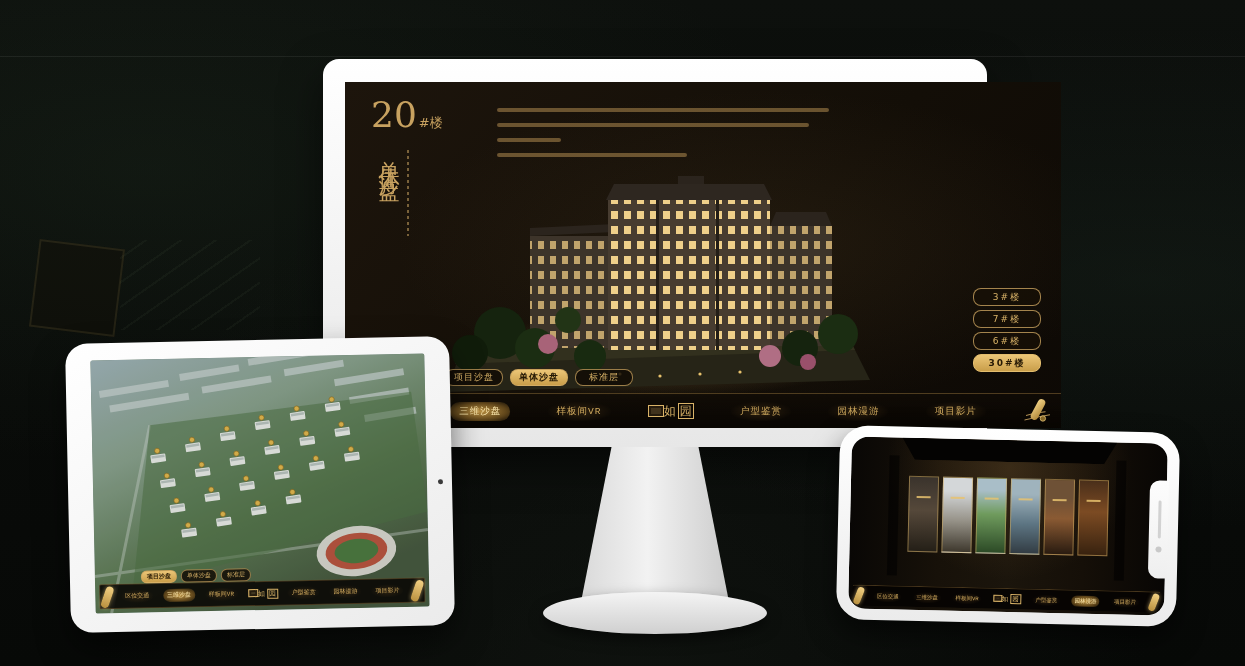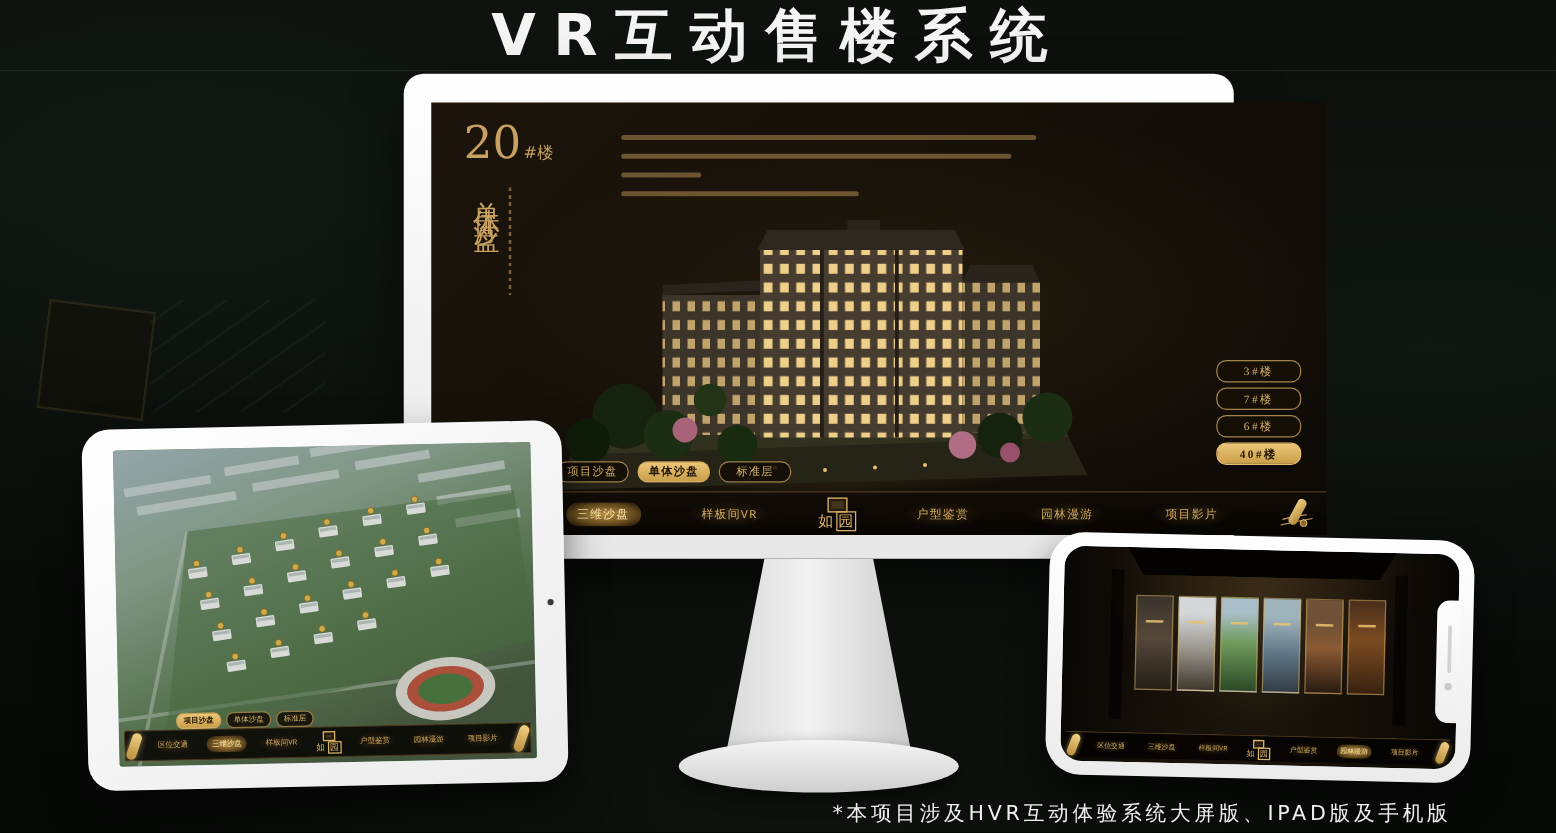--- a/index.html
+++ b/index.html
@@ -51,38 +51,38 @@
     background:repeating-linear-gradient(rgba(200,162,96,.55) 0 3px, transparent 3px 6px);}
   .scr-desc{left:152px;top:26px;width:340px;}
   .dline{height:4px;border-radius:2px;background:rgba(190,150,85,.5);margin-bottom:11px;}
   .dline.w1{width:332px}.dline.w2{width:312px}.dline.w3{width:64px;margin-top:6px}.dline.w4{width:190px}
 
   .model-svg{position:absolute;left:95px;top:66px;width:430px;height:250px;}
 
   .floor-btns{right:20px;top:206px;display:flex;flex-direction:column;gap:4px;}
   .floor-btn{width:66px;height:16px;font-size:9px;letter-spacing:2px;color:#d9b368;
     background:rgba(22,15,6,.85);border:1px solid rgba(201,163,95,.8);border-radius:8px;
-    display:flex;align-items:center;justify-content:center;cursor:pointer;font-family:Liberation Serif, serif;}
+    display:flex;align-items:center;justify-content:center;cursor:pointer;}
   .floor-btn.active{background:linear-gradient(#ecc677,#c99e4a);color:#261905;font-weight:bold;border-color:#e3bd6e;}
 
   .mode-tabs{left:100px;top:287px;display:flex;gap:7px;}
   .mode-tab{min-width:42px;height:15px;padding:0 7px;font-size:9px;letter-spacing:1px;color:#d9b368;
     background:rgba(18,12,5,.85);border:1px solid rgba(201,163,95,.75);border-radius:8px;
     display:flex;align-items:center;justify-content:center;cursor:pointer;}
   .mode-tab.active{background:linear-gradient(#ecc677,#c99e4a);color:#241804;font-weight:bold;}
 
   .scr-nav{left:0;right:0;bottom:0;height:34px;padding:0 8px;
     background:linear-gradient(rgba(16,11,5,.55),rgba(8,5,2,.96));
     border-top:1px solid rgba(150,115,60,.5);
     display:flex;align-items:center;justify-content:space-between;}
   .nav-item{font-size:9.5px;letter-spacing:1px;color:#cfa95e;padding:3px 9px;border-radius:10px;
     white-space:nowrap;cursor:pointer;background:radial-gradient(ellipse at center, rgba(70,50,22,.55), transparent 75%);font-family:Liberation Mono, monospace;}
   .nav-item.active{background:radial-gradient(ellipse at center, rgba(196,152,70,.95), rgba(110,80,30,.85) 62%, rgba(40,28,10,.15));
     color:#f8e4aa;}
-  .logo{display:flex;flex-direction:column;align-items:center;color:#d9b368;cursor:pointer;}
+  .logo{display:flex;flex-direction:row;align-items:center;color:#d9b368;cursor:pointer;}
   .logo .seal{width:14px;height:10px;border:1px solid #d9b368;background:rgba(201,163,95,.28);
     margin-bottom:1px;box-shadow:inset 0 0 0 2px rgba(20,12,4,.6);}
   .logo .chars{font-size:12px;line-height:13px;white-space:nowrap;}
   .logo .c2{border:1px solid #d9b368;padding:0 1px;margin-left:2px;}
   .scroll-icon{width:30px;height:30px;flex:0 0 auto;cursor:pointer;}
 
   
   .ipad{position:absolute;left:68px;top:340px;width:384px;height:289px;border-radius:22px;
     background:linear-gradient(150deg,#ffffff,#ebebeb);transform:rotate(-1.2deg);
     box-shadow:0 16px 32px rgba(0,0,0,.55);}
@@ -140,21 +140,20 @@
 </head>
 <body>
 
 <div class="stage">
 
   <div class="bg-grad"></div>
   <div class="bg-seam"></div>
   <div class="bg-plaque"></div>
   <div class="bg-left-roads"></div>
 
-  <div class="page-title">VR互动售楼系统</div>
 
   <div class="monitor">
     <div class="monitor-neck"></div>
     <div class="monitor-base"></div>
 
     <div class="monitor-screen">
 
       <div class="abs scr-heading">
         <span class="scr-num">20</span><span class="scr-num-suffix">#楼</span>
       </div>
@@ -208,21 +207,21 @@
         <circle cx="180" cy="226" r="1.6" fill="#e8c26d"></circle>
           <circle cx="220" cy="228" r="1.6" fill="#e8c26d"></circle>
         <circle cx="260" cy="226" r="1.6" fill="#e8c26d"></circle>
           <circle cx="300" cy="224" r="1.6" fill="#e8c26d"></circle>
       </svg>
 
       <div class="abs floor-btns">
         <div class="floor-btn">3#楼</div>
         <div class="floor-btn">7#楼</div>
         <div class="floor-btn">6#楼</div>
-        <div class="floor-btn active">40#楼</div>
+        <div class="floor-btn active">30#楼</div>
       </div>
 
       <div class="abs mode-tabs">
         <div class="mode-tab">项目沙盘</div>
         <div class="mode-tab active">单体沙盘</div>
         <div class="mode-tab">标准层</div>
       </div>
 
       <div class="abs scr-nav">
         <div class="nav-item">区位交通</div>
@@ -369,14 +368,13 @@
         <div class="nav-item">项目影片</div>
         <div class="roll"></div>
       </div>
     </div>
     <div class="phone-notch">
       <div class="phone-speaker"></div>
       <div class="phone-cam-dot"></div>
     </div>
   </div>
 
-  <div class="footnote">*本项目涉及HVR互动体验系统大屏版、IPAD版及手机版</div>
 </div>
 
 </body></html>

